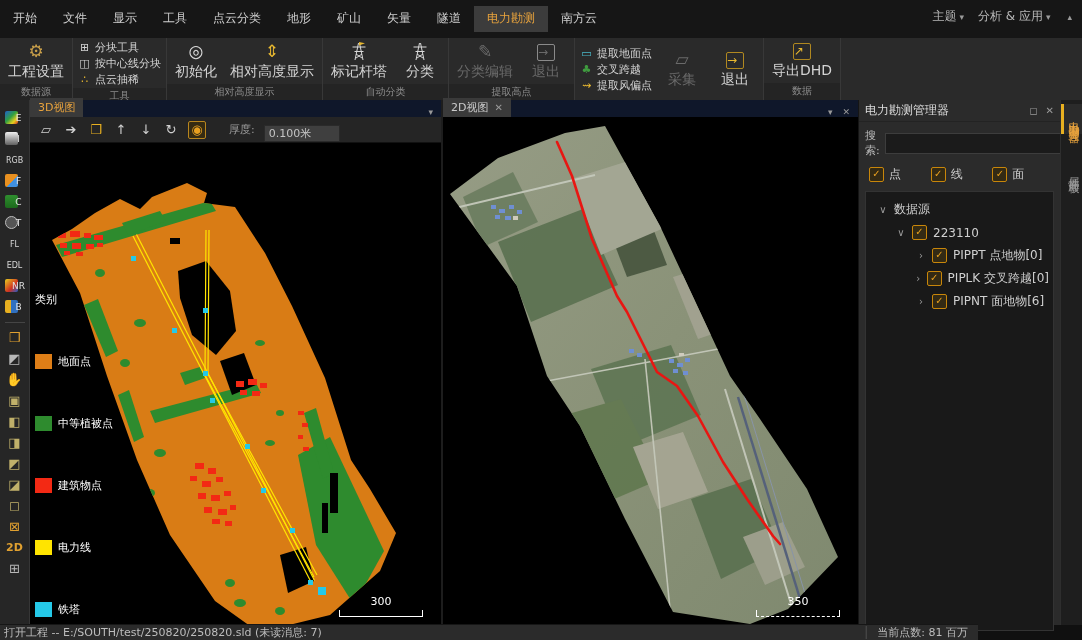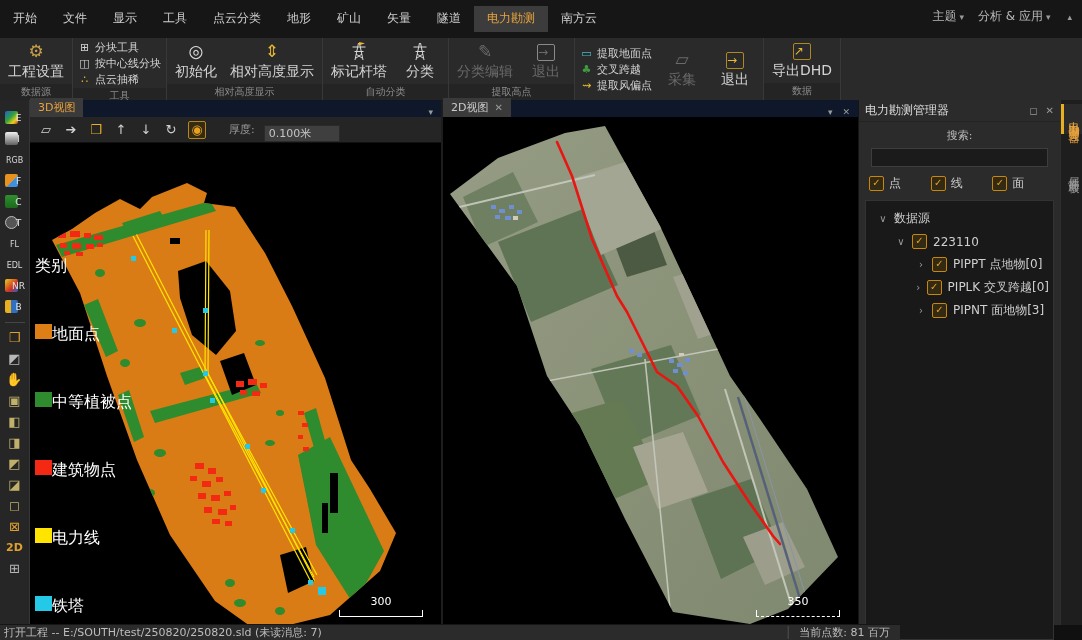--- a/index.html
+++ b/index.html
@@ -55,49 +55,49 @@
   .tab-right{margin-left:auto;display:flex;gap:10px;padding-right:8px;color:#9a9a9a;font-size:9px;align-items:center;}
   #tb3d{height:25px;background:#252525;display:flex;align-items:center;gap:9px;padding:0 8px;flex:none;border-bottom:1px solid #111;}
   #tb3d .t-ic{font-size:13px;color:#cfcfcf;width:16px;text-align:center;}
   #tb3d .t-ic.yellow{color:#e8b020;}
   #tb3d .t-ic.eye{border:1px solid #b8861e;background:#352b12;color:#e8a020;border-radius:2px;height:16px;line-height:16px;}
   #tb3d .thick-label{font-size:11px;color:#9a9a9a;margin-left:14px;}
   #tb3d input{width:66px;height:15px;background:#3f3f3f;border:1px solid #2a2a2a;color:#c4c4c4;font-size:11px;padding:0 4px;font-family:inherit;margin-top:7px;}
   .canvas{flex:1;position:relative;overflow:hidden;background:#000;}
   .canvas svg{position:absolute;left:0;top:0;}
   
-  #legend{position:absolute;left:5px;bottom:6px;font-size:16px;color:#ffffff;}
+  #legend{position:absolute;left:5px;bottom:6px;font-size:11px;color:#ffffff;}
   #legend .lg-title{margin-bottom:4px;}
-  .lg-row{display:flex;align-items:flex-start;margin-bottom:2px;margin-top:47px;}
+  .lg-row{display:flex;align-items:flex-start;gap:6px;margin-bottom:2px;margin-top:47px;}
   .lg-sw{width:17px;height:15px;}
   .leg0{background:#DE7E17;} .leg1{background:#2E8B2E;} .leg2{background:#F32914;} .leg3{background:#FFE400;} .leg4{background:#25C9E8;}
   
   .scalebar{position:absolute;right:18px;bottom:8px;width:84px;text-align:center;color:#fff;font-size:11px;}
   .sb-line{margin-top:2px;height:6px;border-left:1px solid #fff;border-right:1px solid #fff;border-bottom:1px solid #fff;}
   .sb-line.dashed{border-bottom:1px dashed #fff;}
   
   #rightpanel{position:absolute;left:858px;top:100px;width:202px;height:525px;background:#2b2b2b;border-left:1px solid #151515;box-sizing:border-box;}
   #rp-head{height:21px;display:flex;align-items:center;padding:0 6px;font-size:12px;color:#dddddd;border-bottom:1px solid #232323;}
   #rp-head .rp-btns{margin-left:auto;display:flex;gap:8px;color:#9a9a9a;font-size:10px;}
-  #rp-search{display:flex;align-items:center;gap:5px;padding:6px 6px 4px;flex-direction:column;}
+  #rp-search{display:flex;align-items:center;gap:5px;padding:6px 6px 4px;}
   #rp-search label{font-size:11px;color:#bdbdbd;}
   #rp-search input{flex:1;height:17px;background:#1b1b1b;border:1px solid #3d3d3d;color:#ccc;font-family:inherit;}
   #rp-filters{display:flex;align-items:center;padding:4px 10px 6px;gap:4px;}
   #rp-filters .f-item{display:flex;align-items:center;gap:5px;flex:1;}
   .cbx{width:13px;height:13px;background:#332a14;border:1px solid #c8860a;border-radius:2px;color:#e8a020;font-size:10px;line-height:12px;text-align:center;flex:none;}
   #rp-tree{margin:2px 6px;background:#191919;border:1px solid #333;height:440px;padding:6px 4px;box-sizing:border-box;font-size:12px;color:#cfcfcf;}
   .tree-row{display:flex;align-items:center;height:23px;gap:6px;white-space:nowrap;}
   .tw-arrow{color:#9a9a9a;font-size:10px;width:10px;text-align:center;}
   .ind1{padding-left:8px;} .ind2{padding-left:26px;} .ind3{padding-left:46px;}
   
   #rstrip{position:absolute;left:1060px;top:100px;width:22px;height:525px;background:#1e1e1e;border-left:1px solid #2e2e2e;display:flex;flex-direction:column;gap:26px;padding-top:4px;box-sizing:border-box;}
   .vtab{writing-mode:vertical-rl;font-size:11px;color:#9a9a9a;padding:8px 2px;letter-spacing:2px;}
   .vtab.active{color:#e8a33d;border-left:3px solid #e8b020;background:#2b2b2b;}
   
-  #statusbar{position:absolute;left:0;bottom:0;width:900px;height:15px;background:#2b2b2b;border-top:1px solid #161616;display:flex;align-items:center;font-size:11px;color:#bdbdbd;}
+  #statusbar{position:absolute;left:0;bottom:0;width:978px;height:15px;background:#2b2b2b;border-top:1px solid #161616;display:flex;align-items:center;font-size:11px;color:#bdbdbd;}
   #statusbar .sleft{padding-left:4px;}
   #statusbar .sright{margin-left:auto;padding-right:10px;display:flex;gap:8px;align-items:center;}
   #statusbar .sdiv{color:#555;}
 </style>
 </head>
 <body>
 
 <div id="topbar">
   <span class="menu-item">开始</span>
   <span class="menu-item">文件</span>
@@ -605,21 +605,21 @@
       <span>PIPPT 点地物[0]</span>
     </div>
     <div class="tree-row ind3">
       <span class="tw-arrow">›</span>
       <span class="cbx">✓</span>
       <span>PIPLK 交叉跨越[0]</span>
     </div>
     <div class="tree-row ind3">
       <span class="tw-arrow">›</span>
       <span class="cbx">✓</span>
-      <span>PIPNT 面地物[3]</span>
+      <span>PIPNT 面地物[6]</span>
     </div>
   </div>
 </div>
 
 <div id="rstrip">
   <div class="vtab active">电力勘测管理器</div>
   <div class="vtab">属性面板</div>
 </div>
 
 <div id="statusbar">

